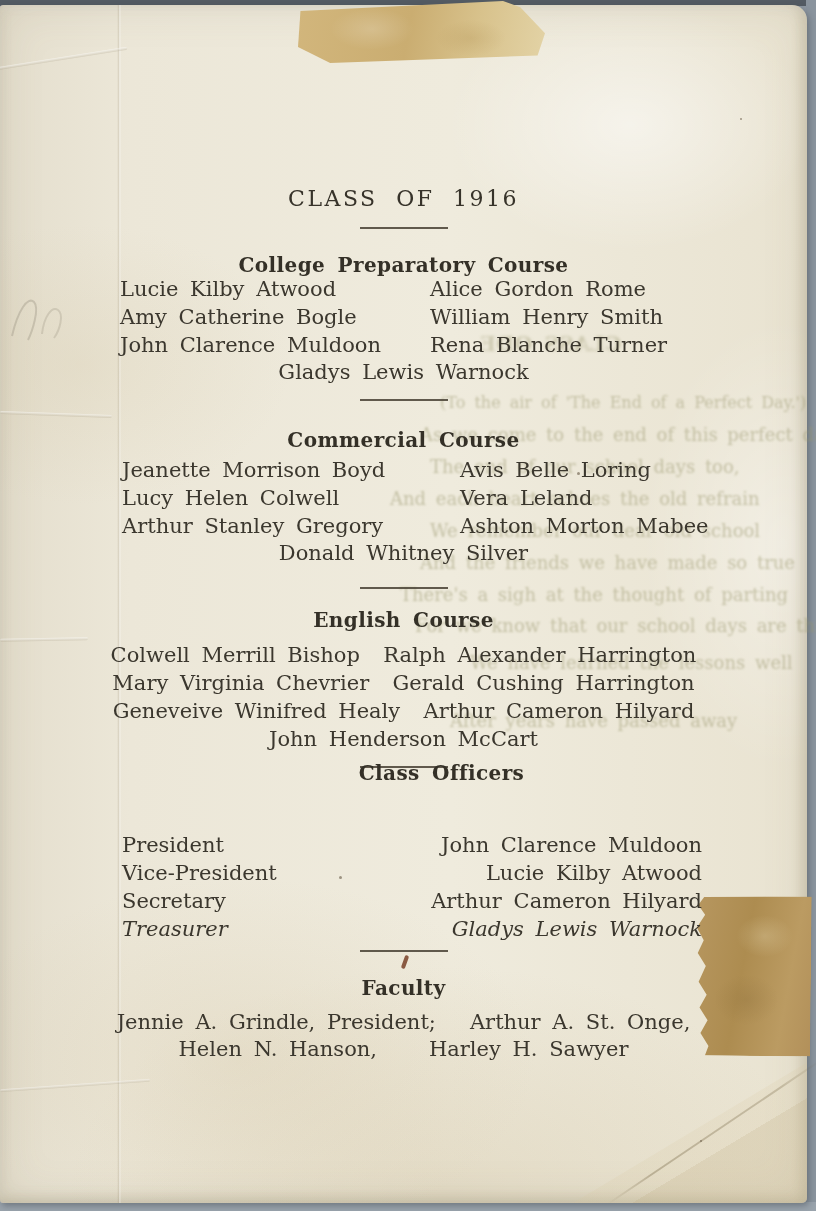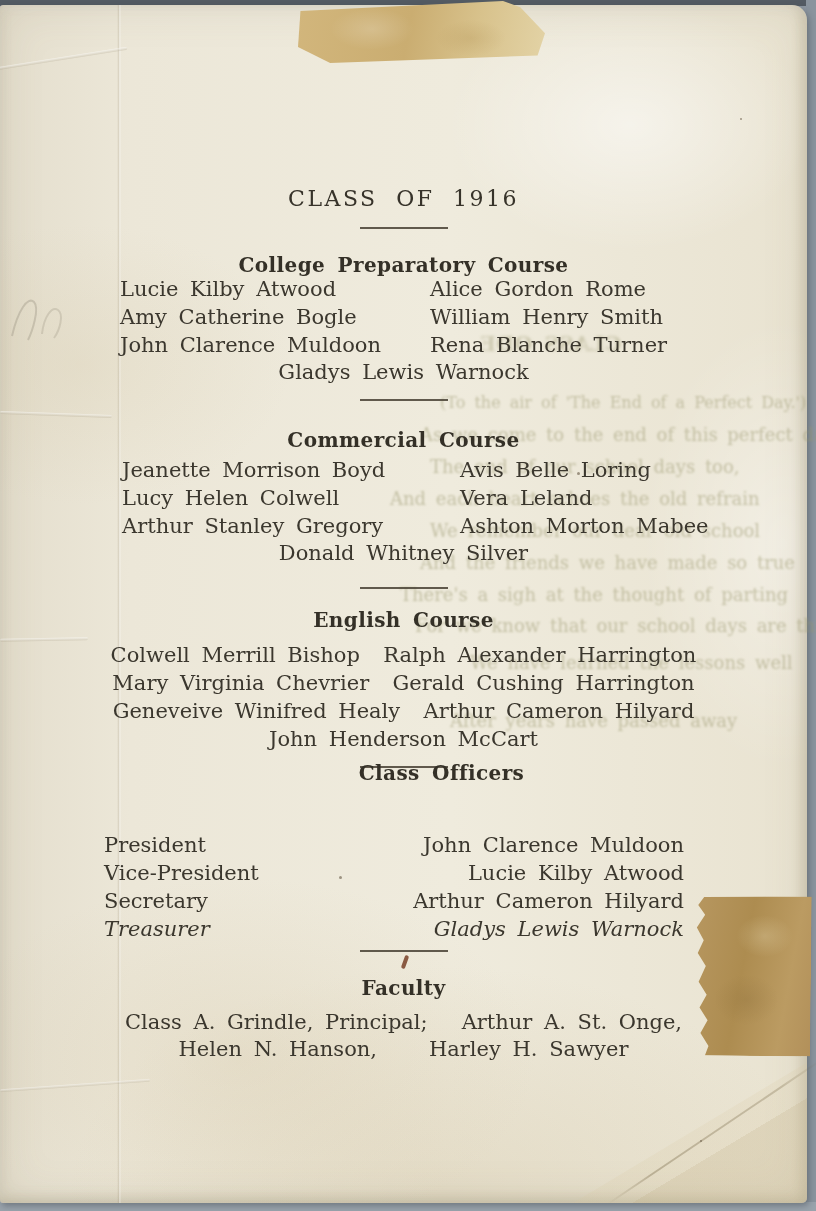--- a/index.html
+++ b/index.html
@@ -81,21 +81,21 @@
   .heading{font-weight:bold;font-size:20px;letter-spacing:.4px;word-spacing:5px;color:#343027;}
   .divider{left:0;width:807px;}
   .divider span{display:block;margin:0 auto;width:88px;border-top:2px solid rgba(70,64,50,.85);}
   .tworow{left:0;width:807px;height:28px;}
   .cell-l{position:absolute;left:120px;}
   .cell-r{position:absolute;}
   .cpc .cell-r{left:430px;}
   .com .cell-l{left:122px;}
   .com .cell-r{left:460px;}
   .eline{white-space:pre;}
-  .offrow{left:104px;width:580px;height:27px;}
+  .offrow{left:122px;width:580px;height:27px;}
   .off-label{position:absolute;left:0;}
   .off-name{position:absolute;right:0;}
   .facline{left:0;width:807px;display:flex;justify-content:center;}
   .fac1{gap:34px;}
   .fac2{gap:52px;}
 
   
   .pen-mark{position:absolute;left:403px;top:950px;width:4px;height:14px;background:#8a5a43;
     border-radius:2px;transform:rotate(20deg);z-index:3;}
   .speck{position:absolute;width:3px;height:3px;border-radius:50%;background:rgba(90,75,55,.55);z-index:3;}
@@ -211,21 +211,21 @@
       <span class="off-label">Treasurer</span>
       <span class="off-name">Gladys Lewis Warnock</span>
     </div>
 
     <div class="abs divider" style="top:945px;">
         <span></span>
       </div>
 
     <div class="abs center heading" style="top:971px;">Faculty</div>
     <div class="abs facline fac1" style="top:1005px;">
-      <span>Class A. Grindle, Principal;</span>
+      <span>Jennie A. Grindle, President;</span>
       <span>Arthur A. St. Onge,</span>
     </div>
     <div class="abs facline fac2" style="top:1032px;">
       <span>Helen N. Hanson,</span>
       <span>Harley H. Sawyer</span>
     </div>
 
   </div>
 
   <div class="pen-mark"></div>

